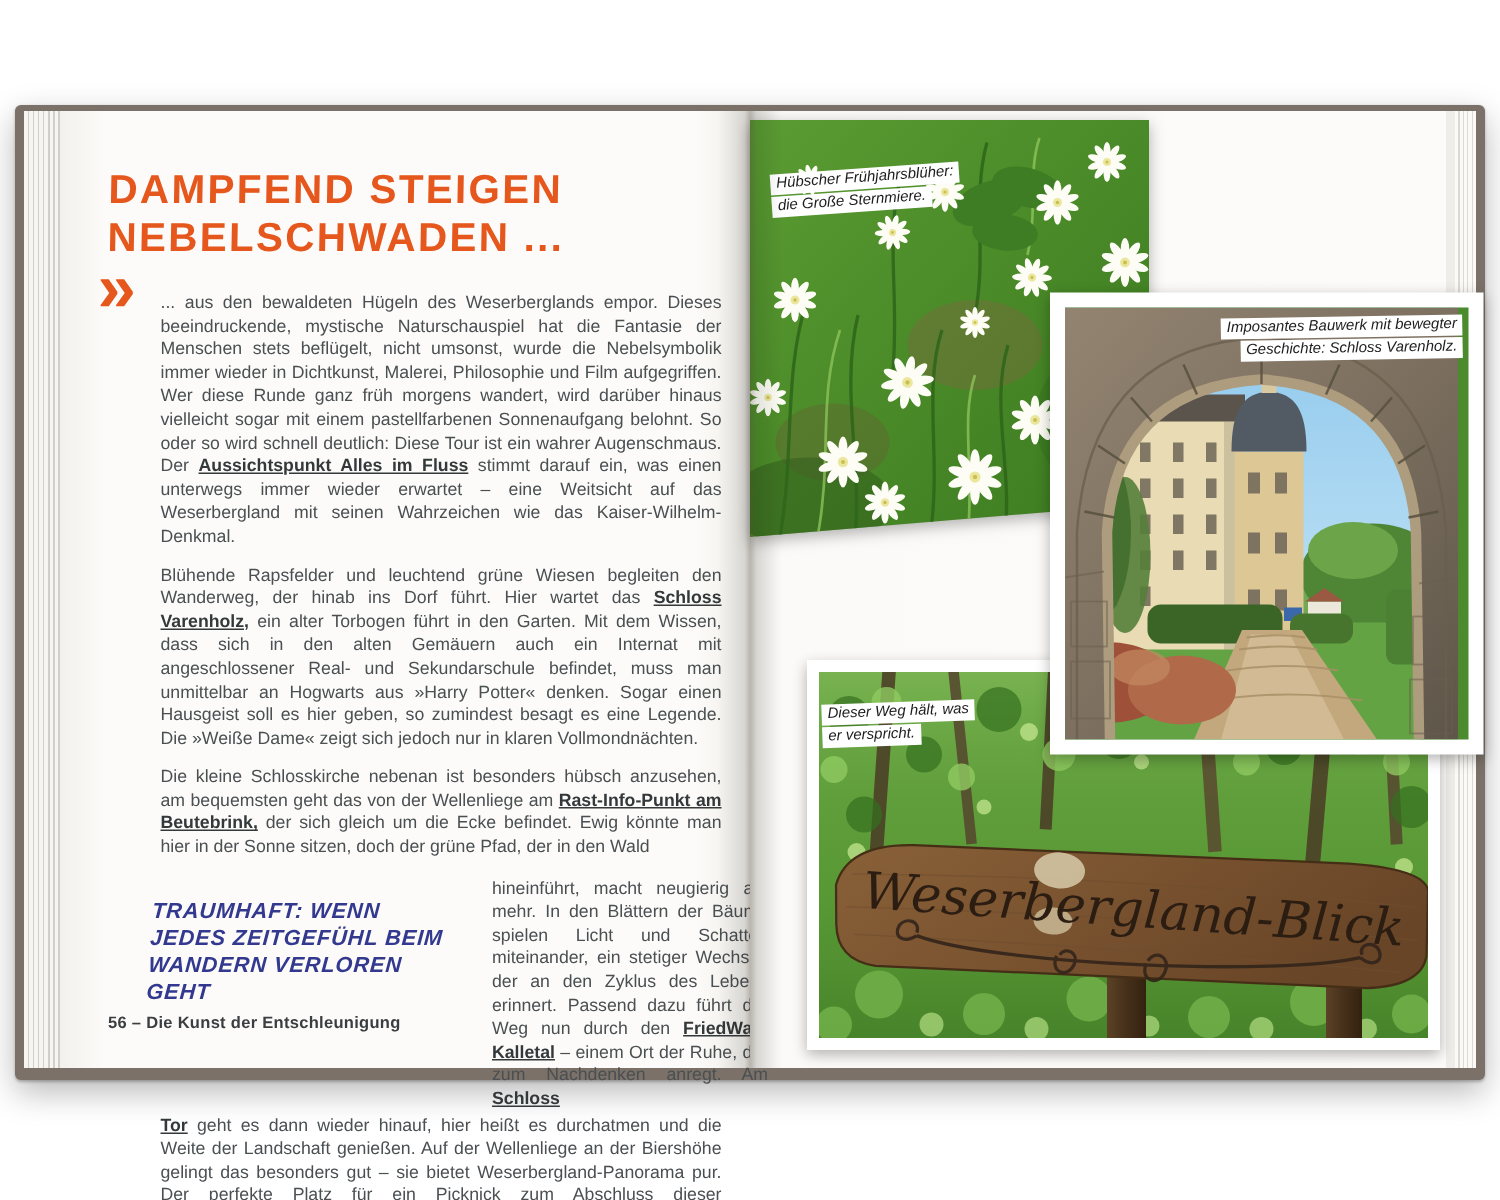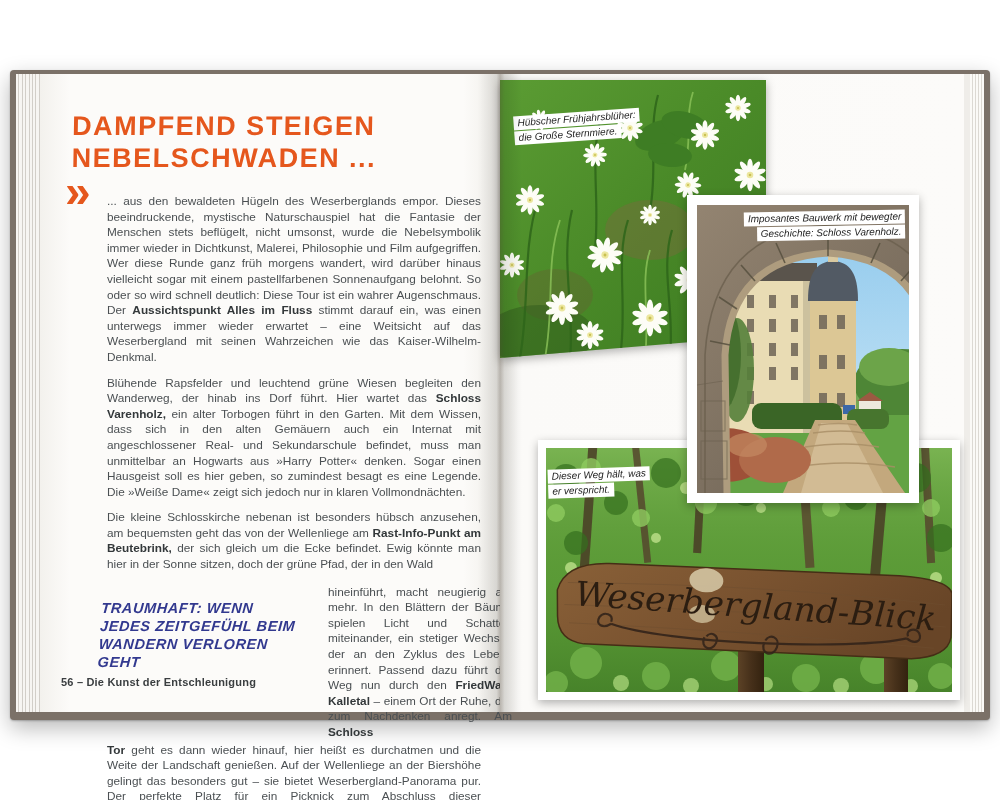--- a/index.html
+++ b/index.html
@@ -28,29 +28,29 @@
   
   .lp-content { position:absolute; left:30px; top:36px; width:416px; color:#3f4446; }
   .headline { font-weight:bold; font-size:27px; line-height:32px; letter-spacing:1.5px;
               color:#e5571d; margin-left:2px; transform:skewX(-1deg); }
   .bodycopy { margin-left:37px; width:374px; font-size:11.8px; line-height:15.6px;
               text-align:justify; color:#4a4f52; }
   .bodycopy + .bodycopy { margin-top:10px; }
   .para1 { position:relative; margin-top:20px; }
   .qopen { position:absolute; left:-42px; top:-10px; font-size:46px; font-weight:bold;
            color:#e5571d; letter-spacing:-3px; }
-  .b { font-weight:bold; color:#33383a; }
+  .b { font-weight:bold; color:#33383a;text-decoration:underline; }
 
   .quote-row { display:flex; margin:12px 0 0 30px; width:412px; gap:12px; align-items:flex-start; }
   .pull-quote { width:216px; padding-top:14px; color:#32398f; font-weight:bold; font-style:italic;
                 font-size:14.5px; line-height:18px; letter-spacing:.6px; transform:skewX(-4deg); }
   .narrow { margin:0; width:184px; }
   .para3c { position:relative; margin-top:2px; }
 
-  .footer { position:absolute; left:21px; bottom:24px; font-size:11px; font-weight:bold;
+  .footer { position:absolute; left:32px; bottom:24px; font-size:11px; font-weight:bold;
             color:#3a3e40; letter-spacing:.2px; }
 
   
   .photo-wrap { position:absolute; }
   .shadowed { filter:drop-shadow(0 3px 5px rgba(0,0,0,.30)); }
   .photo-frame { position:absolute; background:#ffffff; box-shadow:0 3px 9px rgba(0,0,0,.30); }
   .photo-inner { position:absolute; overflow:hidden; background:#4c8a2e; }
   svg { display:block; }
 
   .cap { position:absolute; font-style:italic; font-size:10px; line-height:13px;
@@ -277,21 +277,21 @@
                 </g>
               </g>
             </svg>
           </div>
           <div class="cap" style="left:10px;top:28px;transform:rotate(-2deg);">
             <span>Dieser Weg hält, was</span><br>
             <span>er verspricht.</span>
           </div>
         </div>
 
-        <div class="photo-frame" style="left:187px;top:121px;width:232px;height:308px;z-index:3;">
+        <div class="photo-frame" style="left:200px;top:121px;width:289px;height:308px;z-index:3;">
           <div class="photo-inner" style="inset:10px;">
             <svg width="262" height="288" viewBox="0 0 262 288" preserveAspectRatio="none">
               <defs>
                 <linearGradient id="skyG" x1="0" y1="0" x2="0" y2="1">
                   <stop offset="0" stop-color="#8ec8ec"></stop>
                     <stop offset="1" stop-color="#cfe9f8"></stop>
                 </linearGradient>
                 <linearGradient id="stoneG" x1="0" y1="0" x2="1" y2="1">
                   <stop offset="0" stop-color="#938471"></stop>
                     <stop offset=".5" stop-color="#7d7060"></stop>

